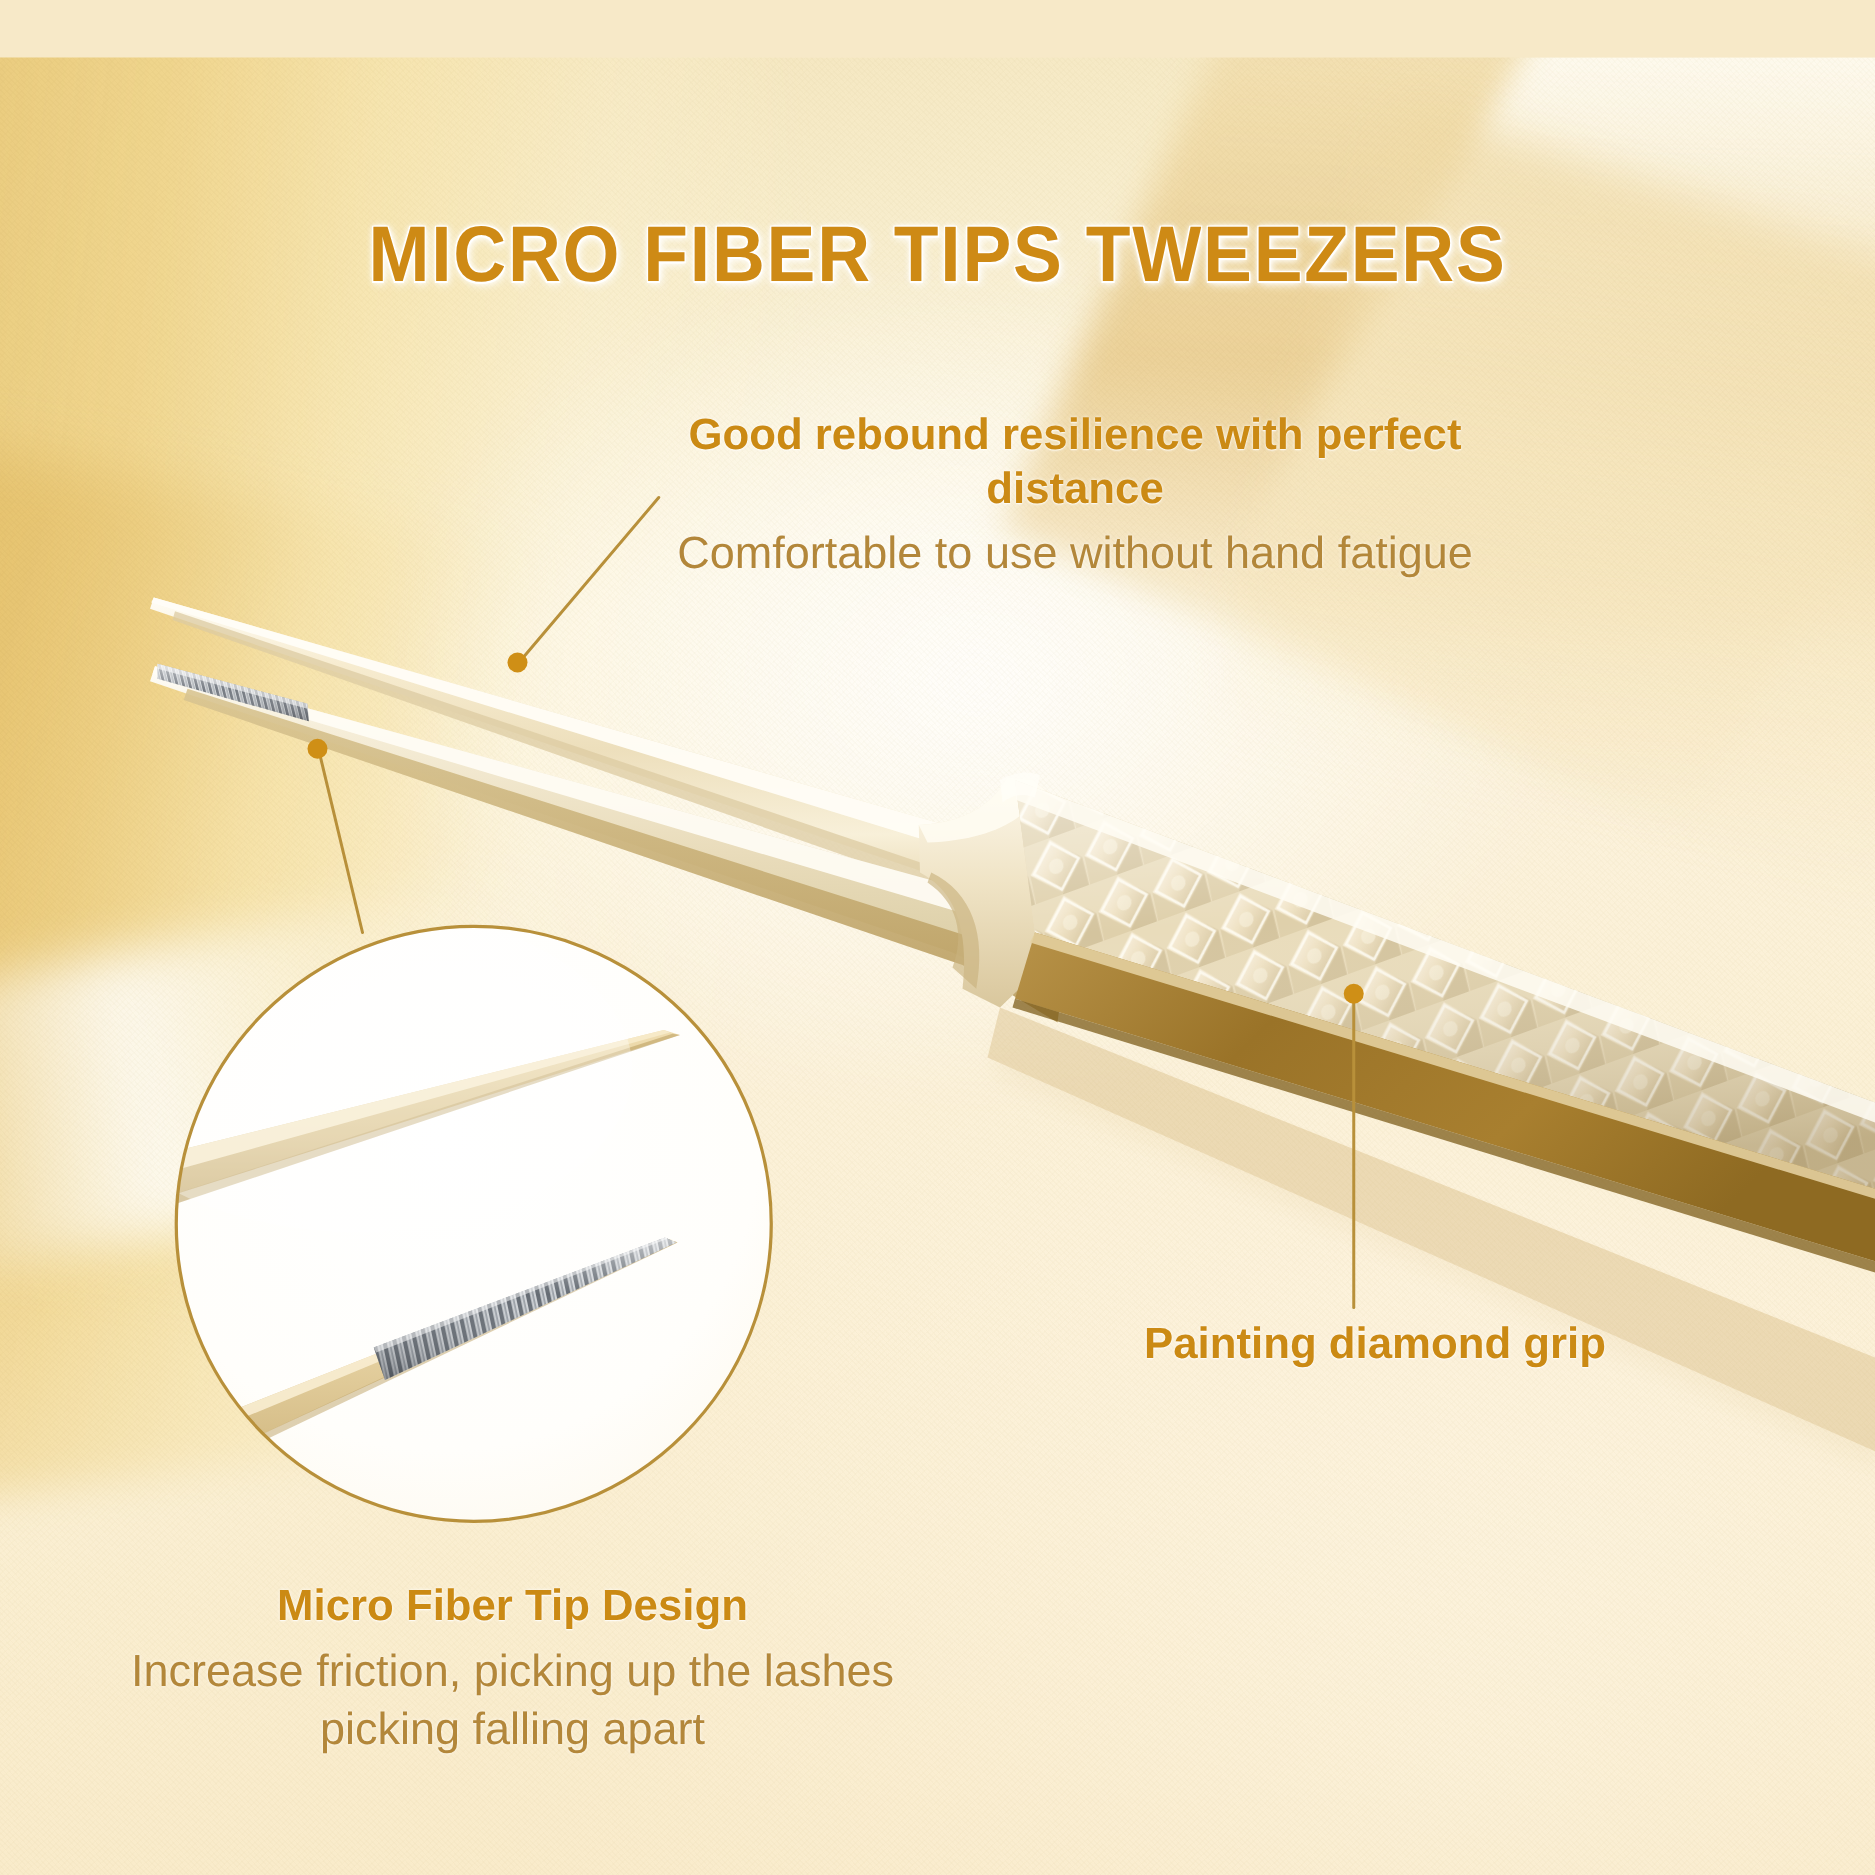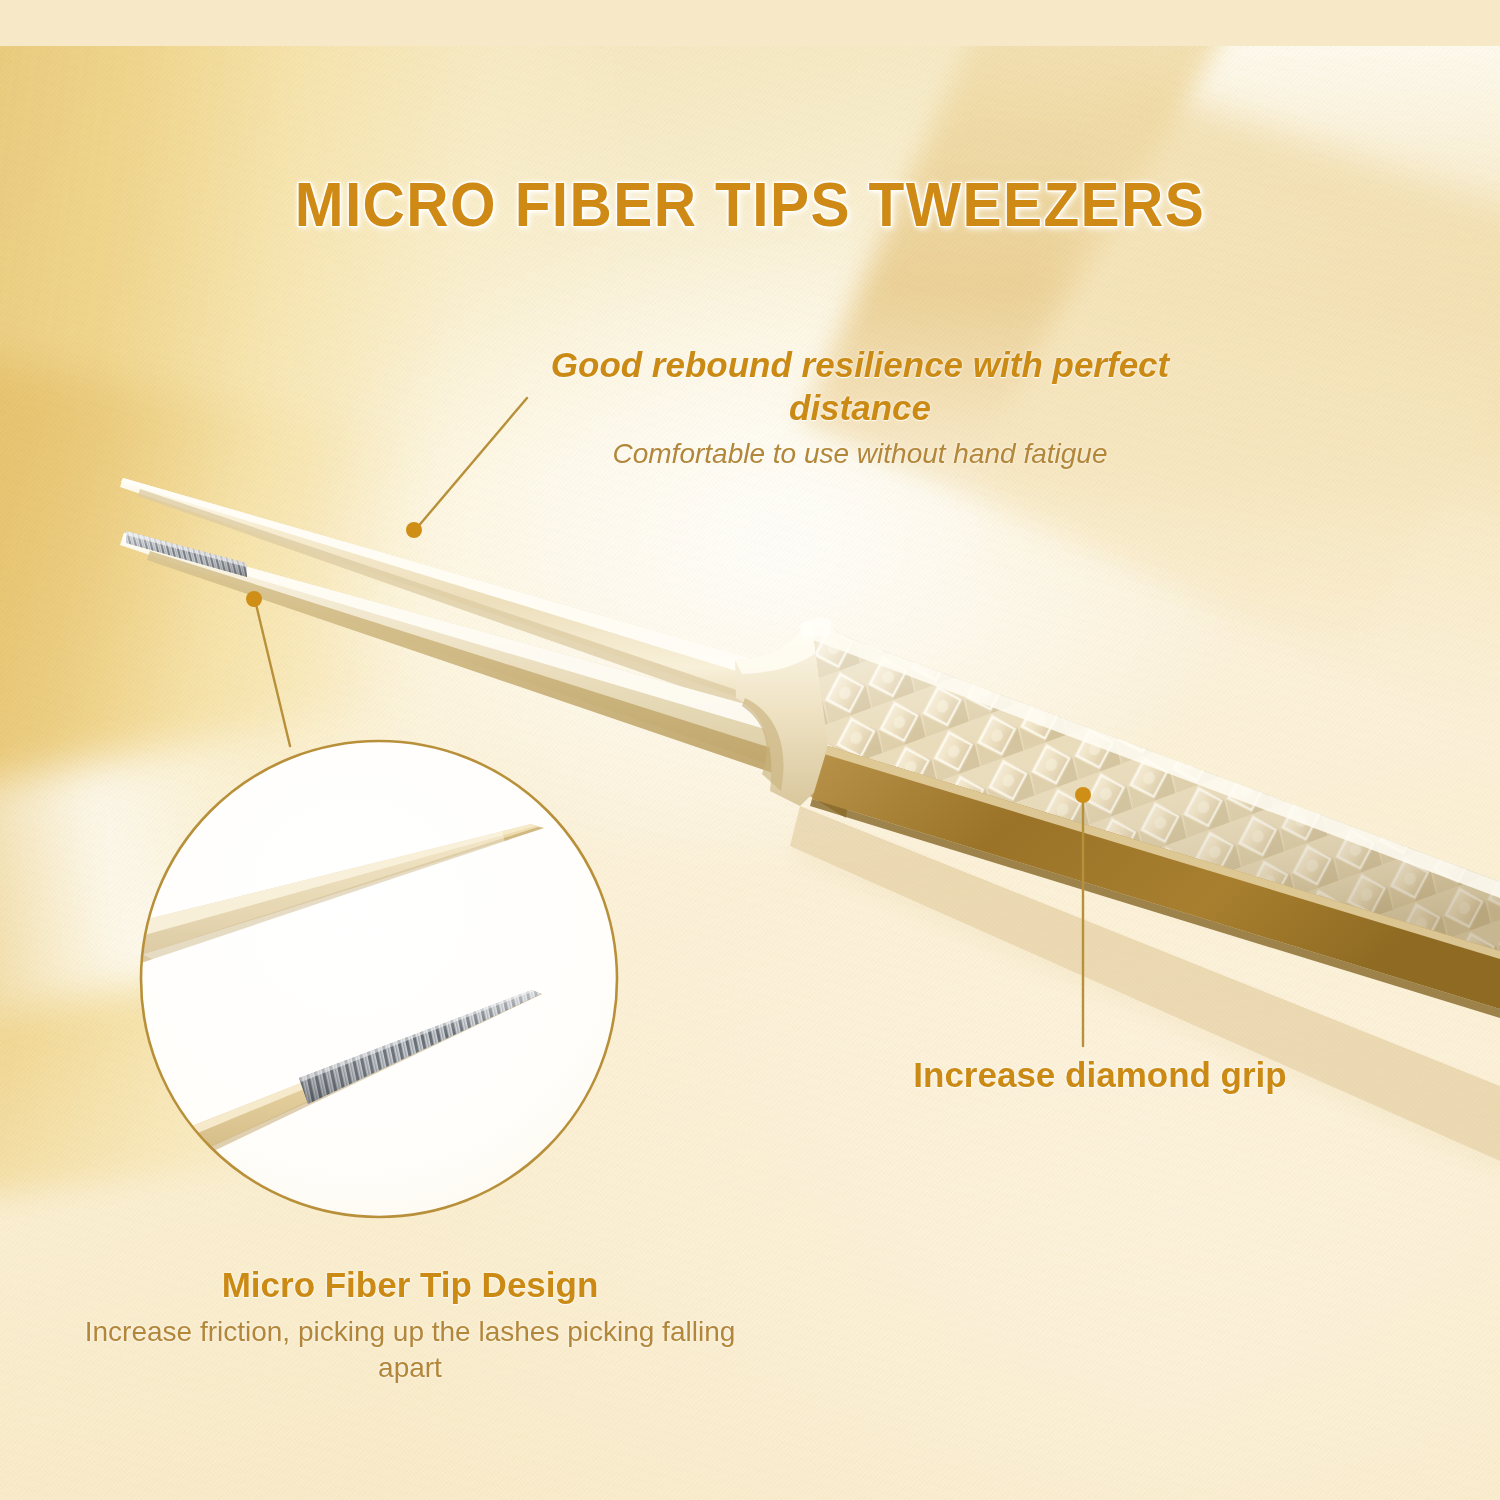--- a/index.html
+++ b/index.html
@@ -85,24 +85,24 @@
       0 0 2px #fff, 0 0 3px #fff, 0 0 6px #fff,
       1px 1px 0 #fff, -1px 1px 0 #fff, 1px -1px 0 #fff, -1px -1px 0 #fff,
       2px 2px 8px rgba(255,255,255,.95);
     white-space:nowrap;
   }
 
   
   .callout{position:absolute;text-align:center;}
   .c-head{font-size:35px;font-weight:bold;color:#CB8A14;line-height:1.22;
     text-shadow:0 0 3px rgba(255,255,255,.9),0 1px 1px rgba(255,255,255,.8);}
-  .c-sub{font-size:28px;font-weight:normal;color:#B3873A;line-height:1.3;margin-top:7px;
+  .c-sub{font-size:36px;font-weight:normal;color:#B3873A;line-height:1.3;margin-top:7px;
     text-shadow:0 0 3px rgba(255,255,255,.85);}
 
-  #callout-rebound{left:500px;top:298px;width:720px;font-style:italic;}
+  #callout-rebound{left:500px;top:281px;width:720px;}
   #callout-grip{left:790px;top:1008px;width:620px;}
   #callout-tip{left:60px;top:1218px;width:700px;}
 
   
   #leaders{position:absolute;left:0;top:0;width:1500px;height:1500px;}
 
   
   #tweezer{position:absolute;left:0;top:0;width:1500px;height:1500px;}
 
   
@@ -332,21 +332,21 @@
   </svg>
 
   <div class="title">MICRO FIBER TIPS TWEEZERS</div>
 
   <div class="callout" id="callout-rebound">
     <div class="c-head">Good rebound resilience with perfect distance</div>
     <div class="c-sub">Comfortable to use without hand fatigue</div>
   </div>
 
   <div class="callout" id="callout-grip">
-    <div class="c-head">Increase diamond grip</div>
+    <div class="c-head">Painting diamond grip</div>
   </div>
 
   <div class="callout" id="callout-tip">
     <div class="c-head">Micro Fiber Tip Design</div>
     <div class="c-sub">Increase friction, picking up the lashes picking falling apart</div>
   </div>
 
 </div>
 
 </body></html>

